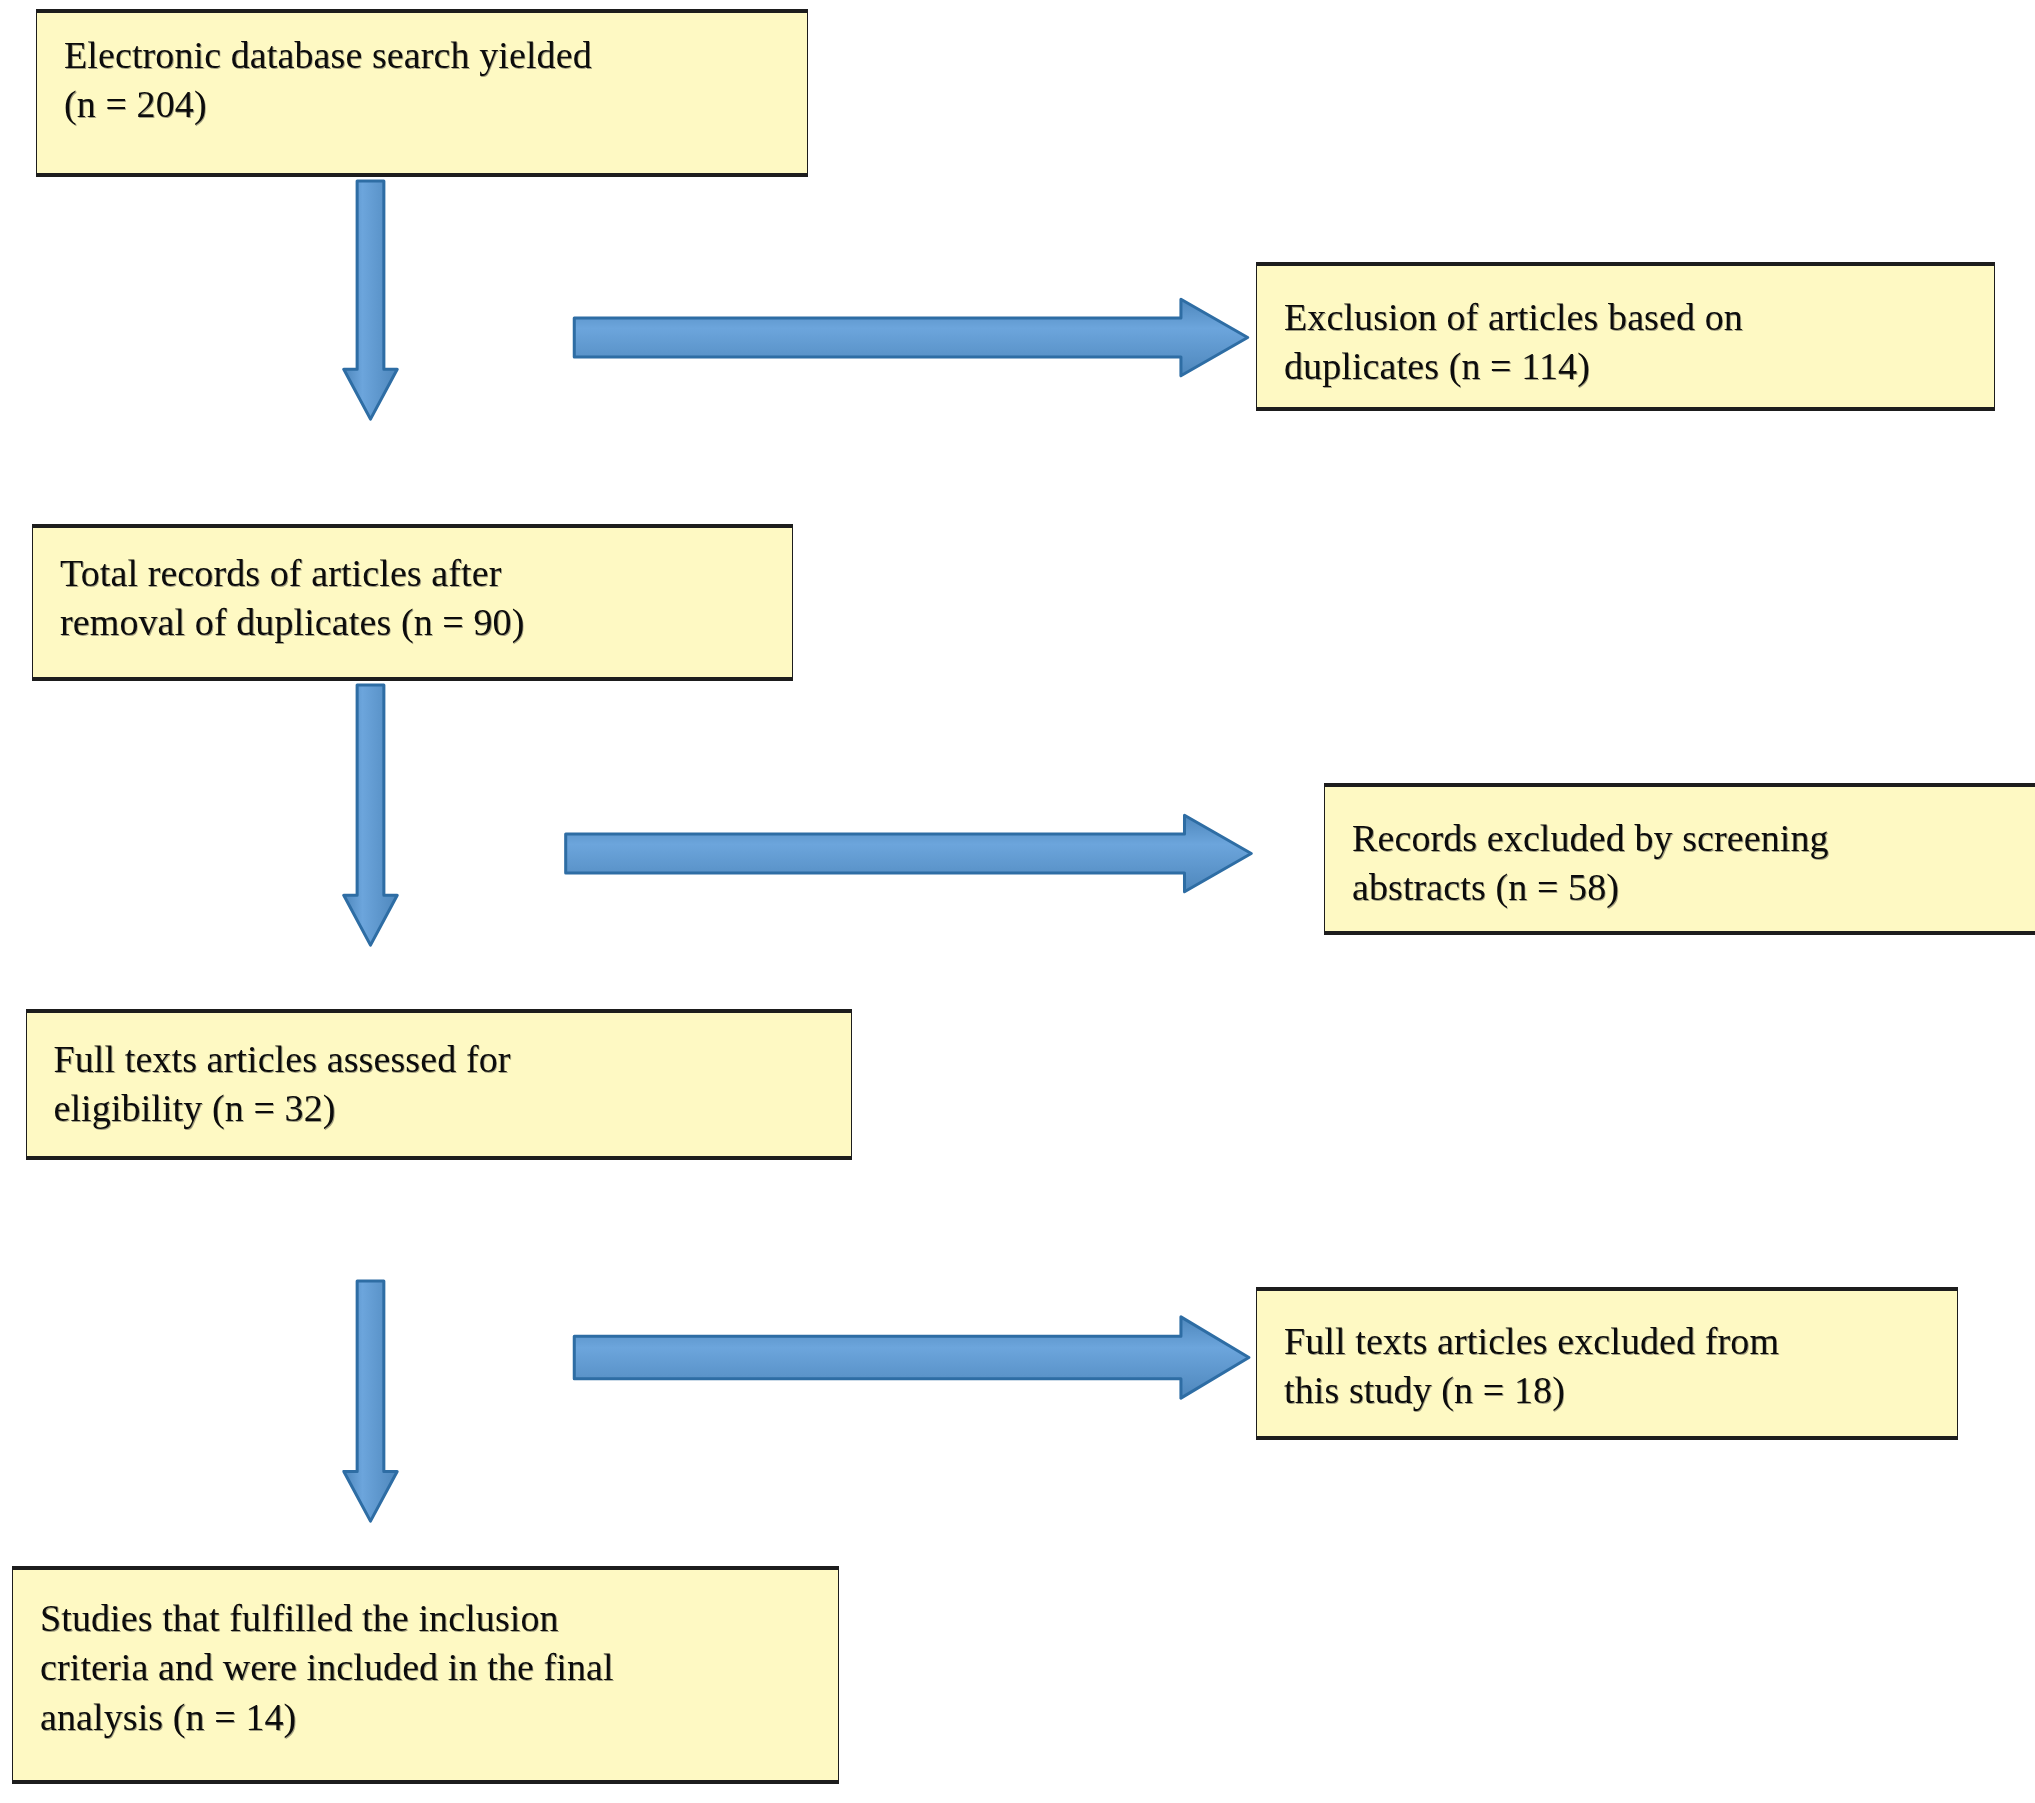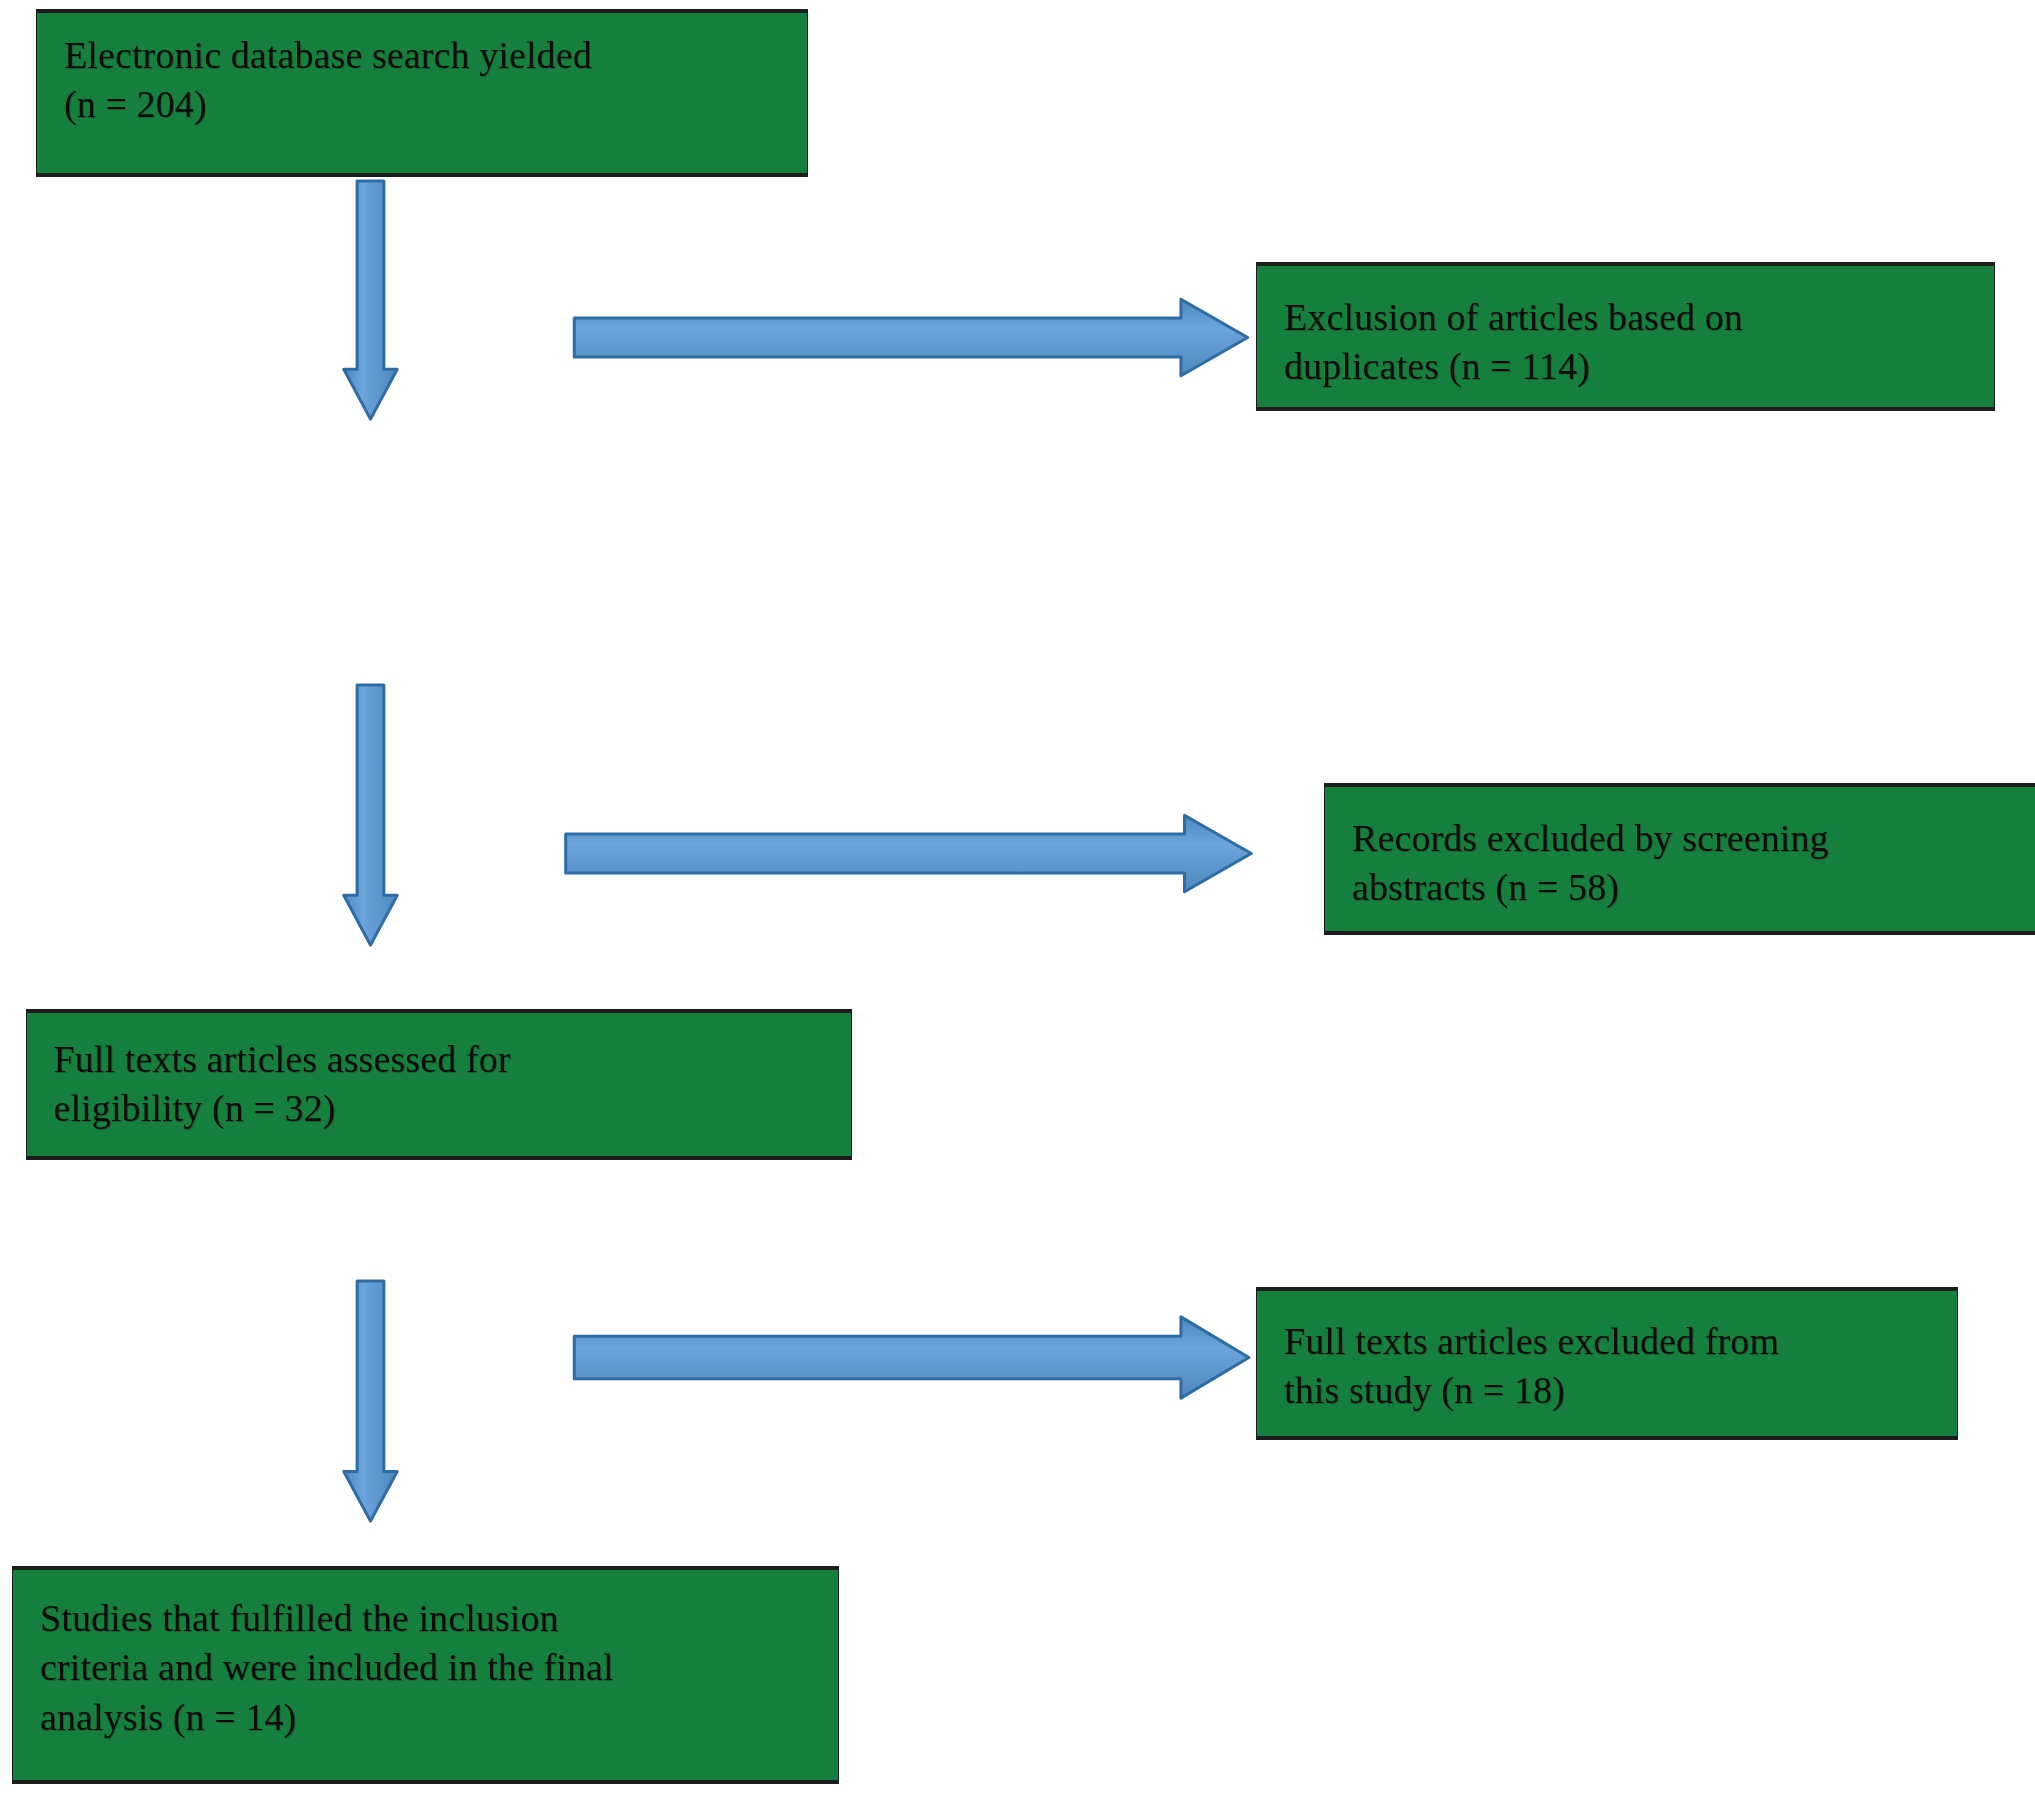--- a/index.html
+++ b/index.html
@@ -14,21 +14,21 @@
     height: 1803px;
     background: #ffffff;
     overflow: hidden;
     font-family: "Liberation Serif", "DejaVu Serif", serif;
   }
 
   
   .flow-box {
     position: absolute;
     box-sizing: border-box;
-    background: #15803d;
+    background: #fef9c3;
     border: 1.8px solid #1d1d1d;
     border-top-width: 4.3px;
     border-bottom-width: 4.3px;
     display: block;
   }
   .flow-box .box-text {
     position: absolute;
     left: 27px;
     right: 17px;
     color: #0c0c0c;
@@ -86,20 +86,24 @@
       </defs>
       <path d="M0 43 L1000 43 L1000 12 L1110 75 L1000 138 L1000 107 L0 107 Z" fill="url(#gh1)" stroke="#2E6DA4" stroke-width="5" stroke-linejoin="round"></path>
     </svg>
   </div>
 
   <div class="flow-box" id="box-duplicates" style="left:1256px; top:262px; width:739px; height:149px;">
     <div class="box-text">Exclusion of articles based on
 duplicates (n = 114)</div>
   </div>
 
+  <div class="flow-box" id="box-total-records" style="left:32px; top:524px; width:761px; height:157px;">
+    <div class="box-text">Total records of articles after
+removal of duplicates  (n = 90)</div>
+  </div>
 
   <div class="arrow" id="arrow-v2" style="left:334px; top:685px; width:73px; height:265px;">
     <svg width="73" height="265" viewBox="0 0 120 436">
       <defs>
         <linearGradient id="gv2" x1="0" y1="0" x2="1" y2="0">
           <stop offset="0%" stop-color="#4E87BC"></stop>
           <stop offset="35%" stop-color="#6CA5DC"></stop>
           <stop offset="100%" stop-color="#4E87BC"></stop>
         </linearGradient>
       </defs>

